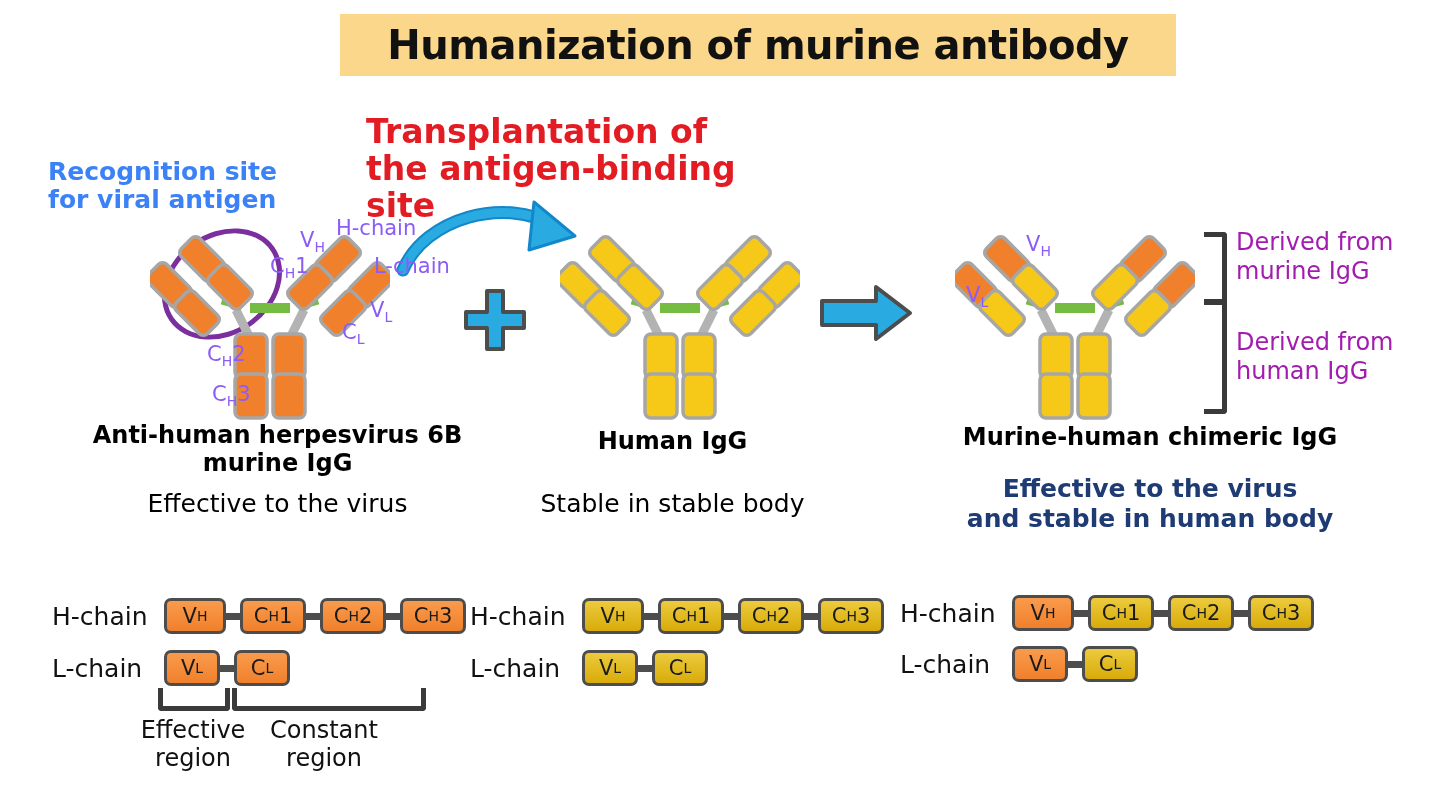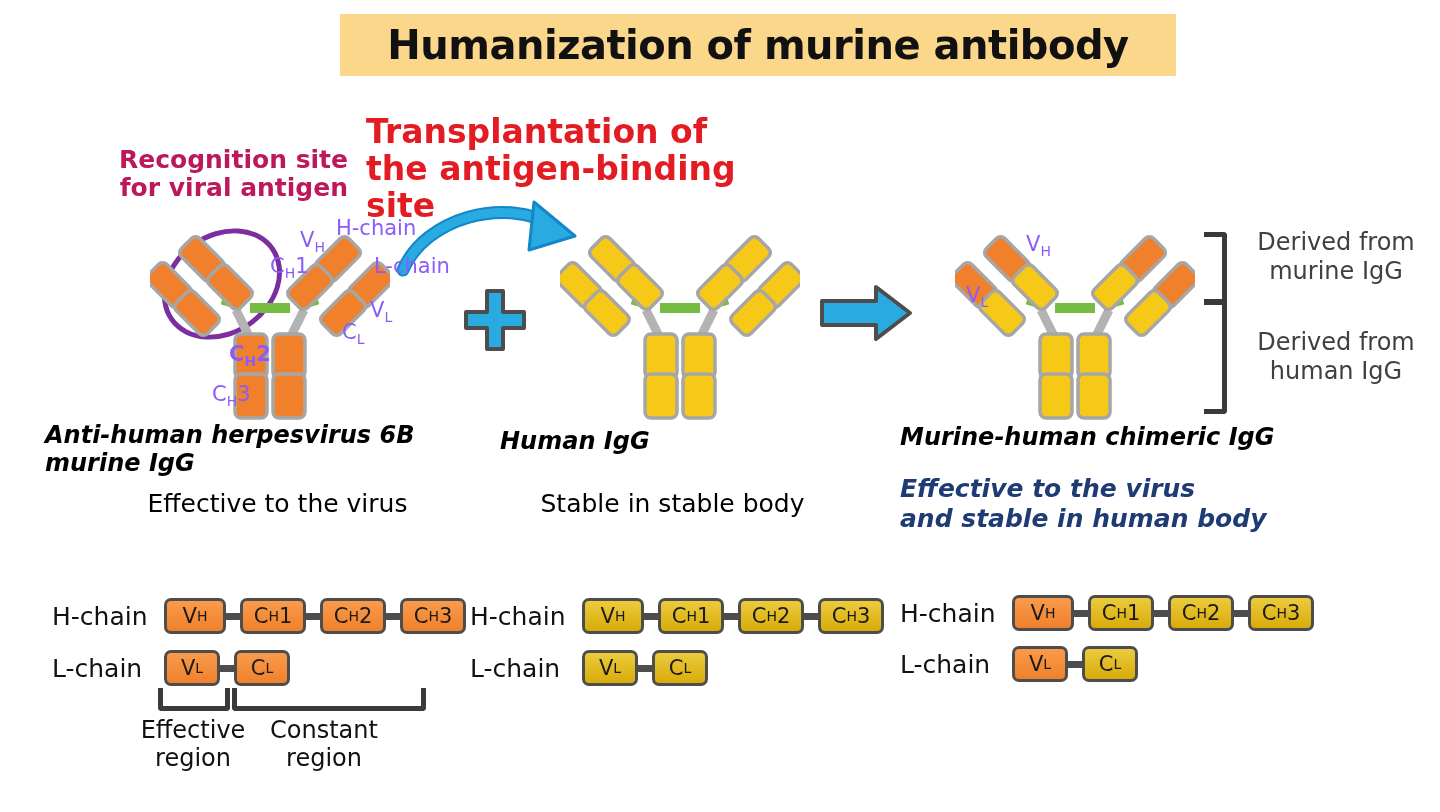--- a/index.html
+++ b/index.html
@@ -8,37 +8,37 @@
   .abs{position:absolute;}
 
   
   #title-band{left:340px;top:14px;width:836px;height:62px;background:#fbd78b;}
   #title-text{left:340px;top:14px;width:836px;height:62px;display:flex;
       align-items:center;justify-content:center;font-size:40px;font-weight:bold;
       letter-spacing:-0.5px;color:#111;}
 
   
   .callout{font-weight:bold;line-height:1.12;}
-  #recognition-label{left:48px;top:146px;width:300px;text-align:right;
-      color:#be185d;font-size:25px;}
+  #recognition-label{left:48px;top:158px;width:300px;text-align:left;
+      color:#3b82f6;font-size:25px;}
   #transplant-label{left:366px;top:114px;width:420px;color:#e31b23;font-size:33px;}
 
   
-  .cap-bold{font-weight:bold;line-height:1.18;font-style:italic;}
+  .cap-bold{font-weight:bold;text-align:center;line-height:1.18;}
   .cap-plain{text-align:center;line-height:1.18;}
   #cap-left-title{left:45px;top:421px;width:465px;font-size:24px;}
   #cap-left-sub{left:45px;top:489px;width:465px;font-size:25px;}
   #cap-mid-title{left:500px;top:427px;width:345px;font-size:24px;}
   #cap-mid-sub{left:500px;top:489px;width:345px;font-size:25px;}
   #cap-right-title{left:900px;top:423px;width:500px;font-size:24px;}
   #cap-right-sub{left:900px;top:474px;width:500px;font-size:25px;color:#1f3b73;
       font-weight:bold;line-height:1.2;}
 
   
-  .derived{font-size:24px;line-height:1.2;color:#404040;text-align:center;}
+  .derived{font-size:24px;line-height:1.2;color:#a21caf;}
   #derived-murine{left:1236px;top:228px;width:200px;}
   #derived-human{left:1236px;top:328px;width:200px;}
 
   
   .slab{font-size:21px;color:#8b5cf6;white-space:nowrap;}
   .slab sub{font-size:14px;}
 
   
   #plus-icon{left:462px;top:287px;}
   #right-arrow-icon{left:818px;top:283px;}
@@ -138,21 +138,21 @@
 <div class="abs slab" style="left:270px;top:254px;">
   <span>C</span><sub>H</sub><span>1</span>
 </div>
 <div class="abs slab" style="left:374px;top:254px;">L-chain</div>
 <div class="abs slab" style="left:370px;top:298px;">
   <span>V</span><sub>L</sub>
 </div>
 <div class="abs slab" style="left:342px;top:320px;">
   <span>C</span><sub>L</sub>
 </div>
-<div class="abs slab" style="left:229px;top:342px;font-weight:bold;">
+<div class="abs slab" style="left:207px;top:342px;">
   <span>C</span><sub>H</sub><span>2</span>
 </div>
 <div class="abs slab" style="left:212px;top:382px;">
   <span>C</span><sub>H</sub><span>3</span>
 </div>
 
 <div class="abs" id="plus-icon">
   <svg width="66" height="66" viewBox="0 0 66 66">
     <path d="M25,4 H41 V25 H62 V41 H41 V62 H25 V41 H4 V25 H25 Z" fill="#29abe2" stroke="#4d4d4d" stroke-width="4" stroke-linejoin="round"></path>
   </svg>

